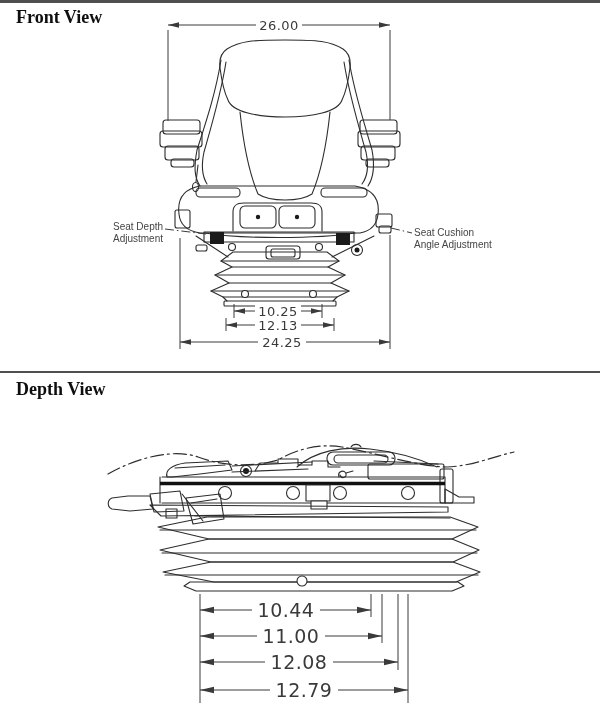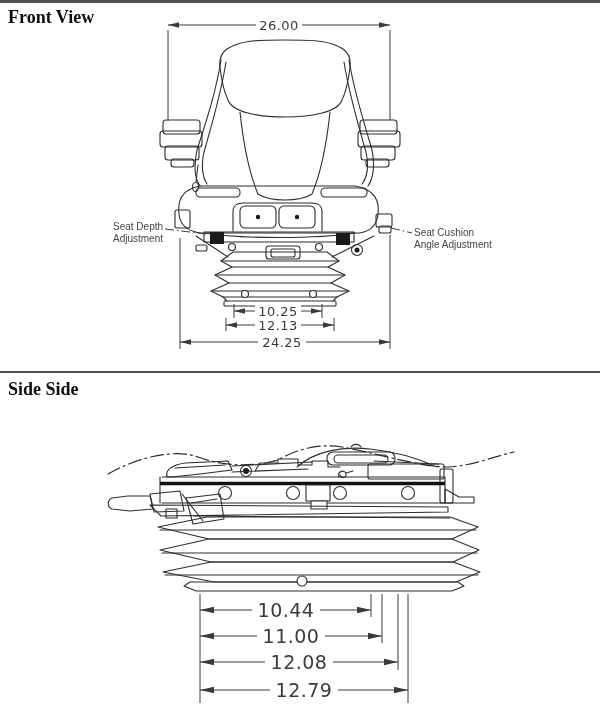--- a/index.html
+++ b/index.html
@@ -4,21 +4,21 @@
 <style>
   html,body{margin:0;padding:0;}
   body{
     width:600px;height:710px;position:relative;background:#fff;
     font-family:"Liberation Sans",sans-serif;overflow:hidden;
   }
   .rule{position:absolute;left:0;width:600px;background:#4f4f4f;}
   #top-rule{top:0;height:3px;}
   #mid-rule{top:371px;height:2px;}
   .view-title{
-    position:absolute;left:8px;color:#0e0e0e;
+    position:absolute;left:16px;color:#0e0e0e;
     font-family:"Liberation Serif",serif;font-weight:bold;font-size:18px;
   }
   #front-title{top:7px;}
   #side-title{top:379px;}
   svg{position:absolute;top:0;left:0;}
   .ln{stroke:#2d2d2d;stroke-width:1.1;fill:none;stroke-linejoin:round;stroke-linecap:round;}
   .lnf{stroke:#2d2d2d;stroke-width:1.1;fill:#fff;stroke-linejoin:round;}
   .blk{fill:#1a1a1a;stroke:none;}
   .dimln{stroke:#3a3a3a;stroke-width:1;fill:none;}
   .dimarr{fill:#3a3a3a;stroke:none;}
@@ -30,21 +30,21 @@
   .leader{stroke:#3a3a3a;stroke-width:1;fill:none;stroke-dasharray:9 3 1.5 3;}
   .hidden-outline{stroke:#2d2d2d;stroke-width:1.2;fill:none;stroke-dasharray:13 4 2 4;stroke-linecap:round;}
   .thick{stroke:#111;stroke-width:3.5;fill:none;}
 </style>
 </head>
 <body>
 
 <div class="rule" id="top-rule"></div>
 <div class="view-title" id="front-title">Front View</div>
 <div class="rule" id="mid-rule"></div>
-<div class="view-title" id="side-title">Side Side</div>
+<div class="view-title" id="side-title">Depth View</div>
 
 <svg width="600" height="710" viewBox="0 0 600 710">
 
   <g>
 
     <path class="ln" d="M227,49 C240,41 252,40 285,40 C318,40 330,41 343,49 C349,53 351,60 350,68 C348,83 345,94 342,100 C338,112 312,117 285,117 C258,117 232,112 228,100 C225,94 222,83 220,68 C219,60 221,53 227,49 Z"></path>
 
     <path class="ln" d="M221,60 C216,92 206,122 197,150 C194,166 194,177 200,186 M226,62 C221,94 212,124 204,152 C201,166 202,176 207,184"></path>
     <path class="ln" d="M349,60 C354,92 364,122 372,150 C375,166 374,177 368,186 M344,62 C349,94 358,124 366,152 C369,166 368,176 362,184"></path>
     <path class="ln" d="M240,112 C244,150 250,175 258,194 M330,112 C326,150 320,175 312,194 M258,194 C270,202 300,202 312,194"></path>

